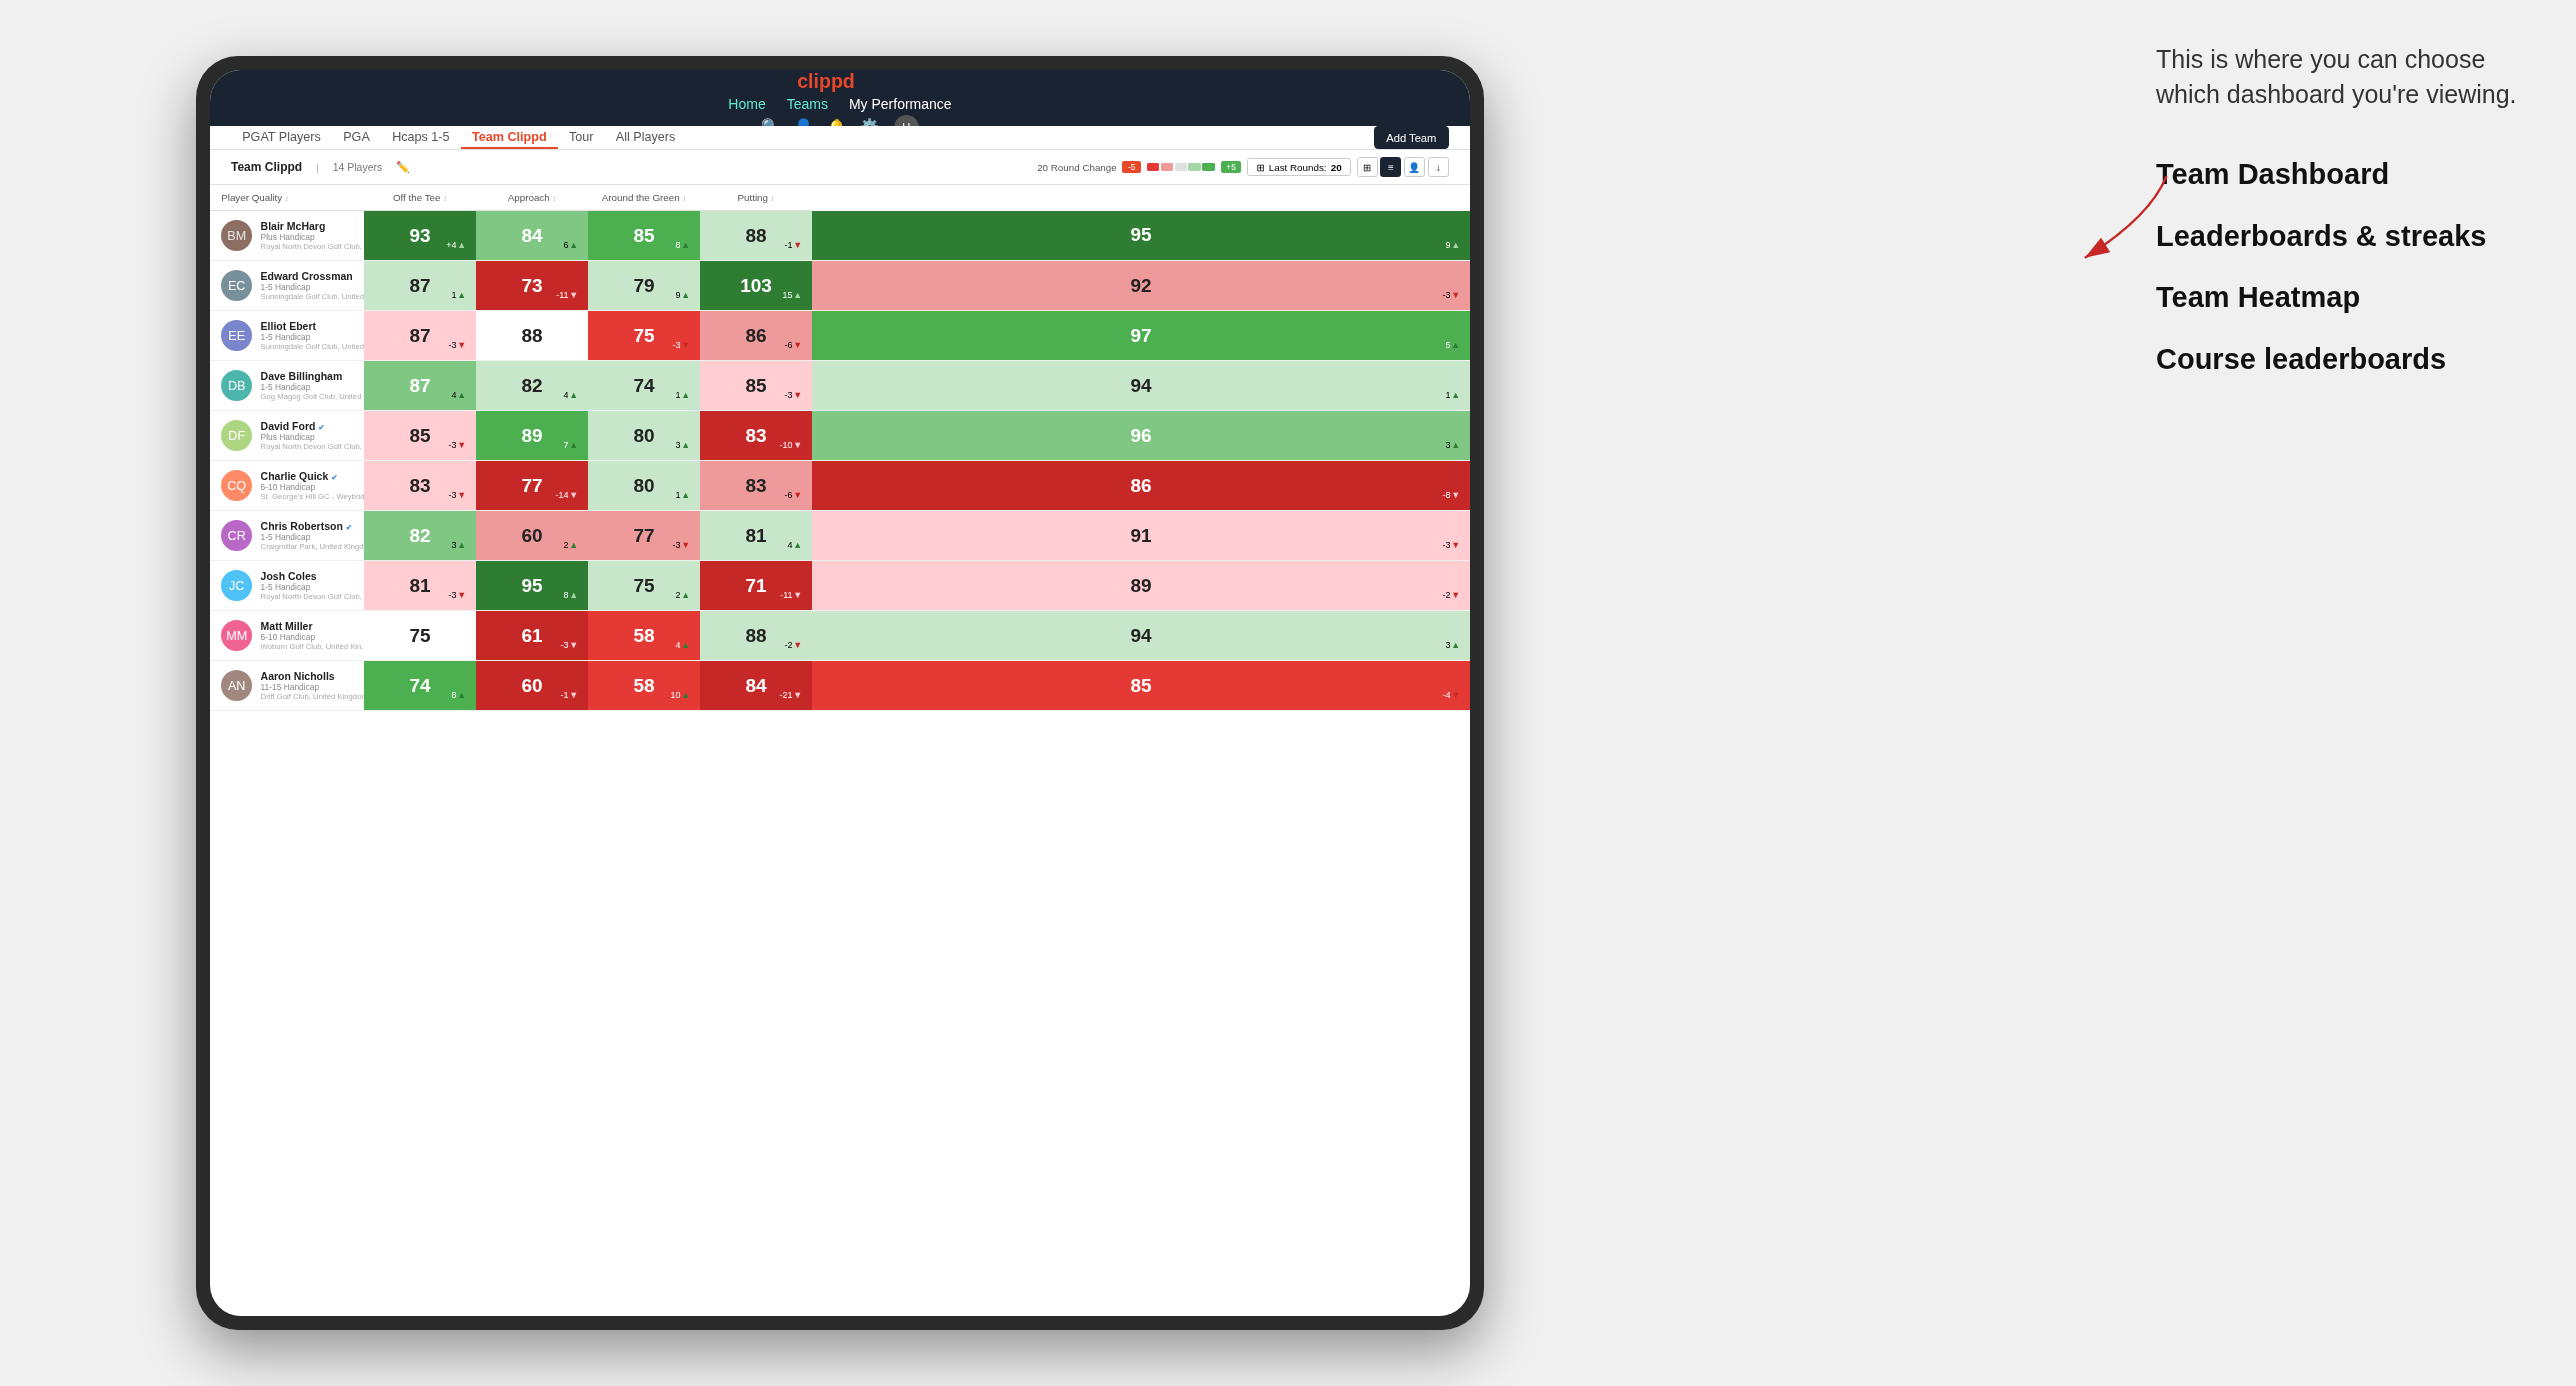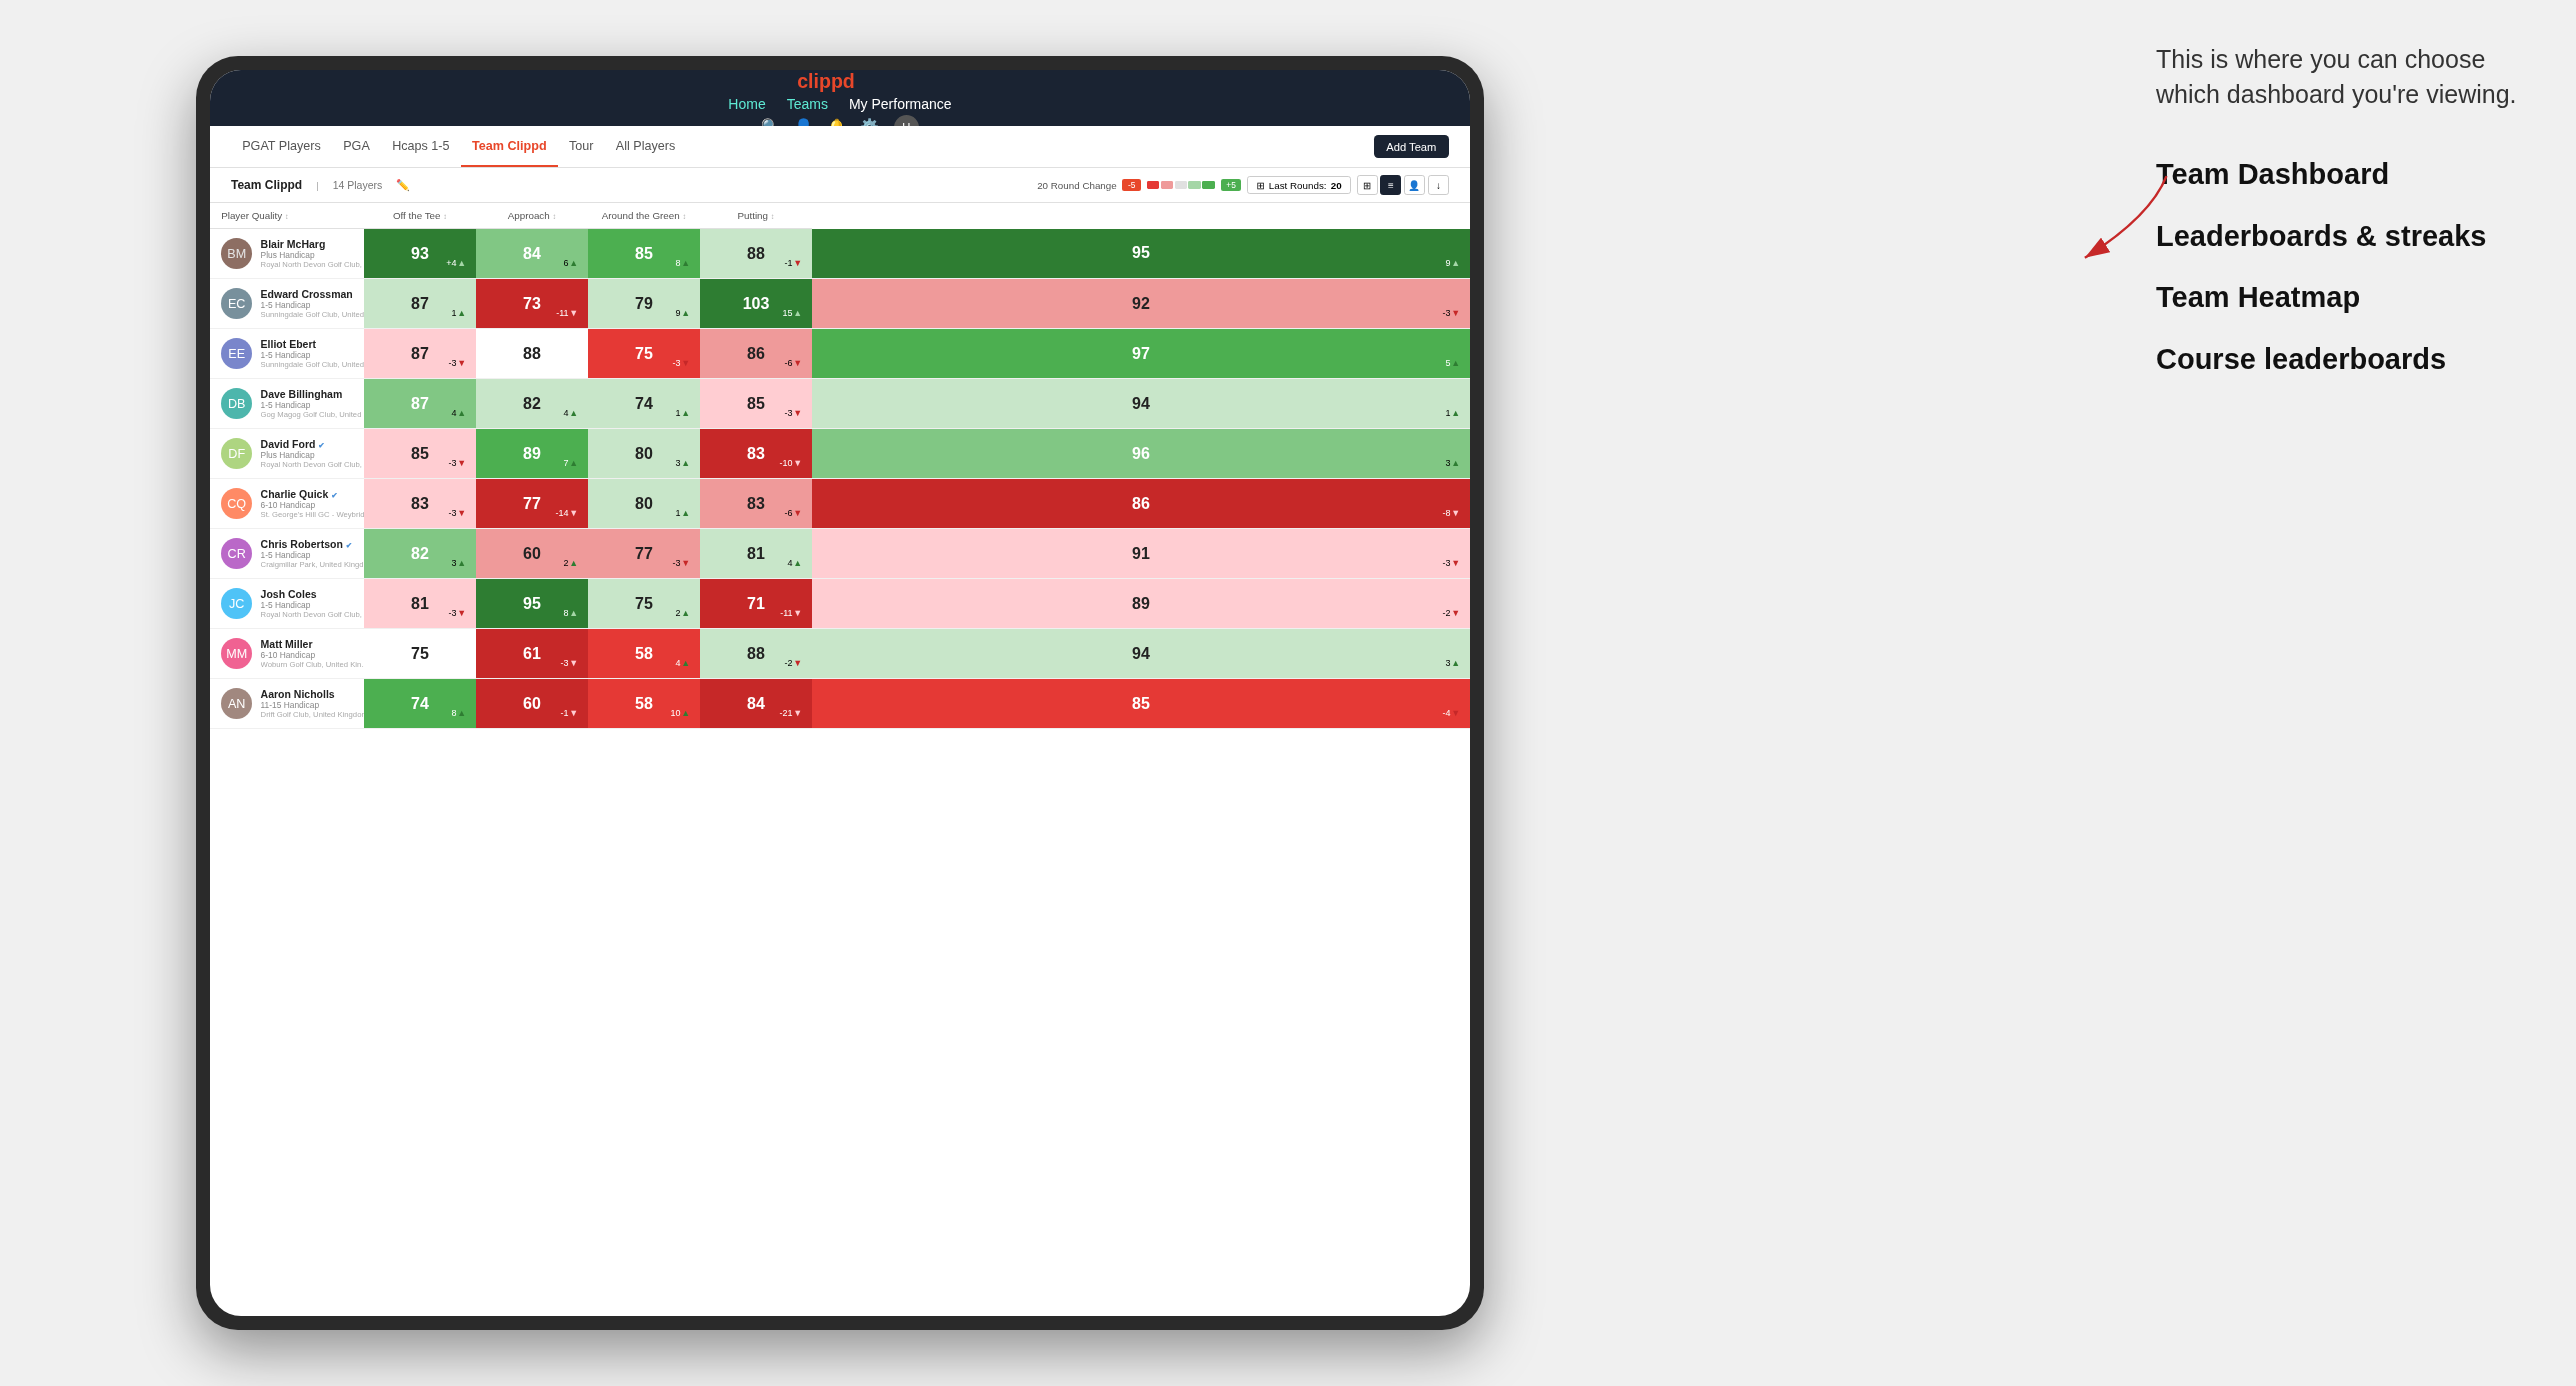--- a/index.html
+++ b/index.html
@@ -118,21 +118,21 @@
       font-size: 11.2px;
     }
 
     
     .tabbar {
       background: #fff;
       border-bottom: 0.7px solid #e0e0e0;
       display: flex;
       align-items: center;
       padding: 0 21px;
-      height: 42px;
+      height: 24px;
       flex-shrink: 0;
     }
     .tab-item {
       font-size: 12.6px;
       color: #555;
       padding: 0 11.2px;
       height: 100%;
       display: flex;
       align-items: center;
       cursor: pointer;
@@ -336,21 +336,21 @@
       height: 50px;
     }
     .score-box {
       display: flex;
       align-items: center;
       justify-content: center;
       height: 100%;
       position: relative;
     }
     .score-number {
-      font-size: 16px;
+      font-size: 19px;
       font-weight: 700;
       color: #222;
     }
     .score-change {
       font-size: 9px;
       position: absolute;
       right: 9.8px;
       bottom: 9.8px;
       display: flex;
       align-items: center;

